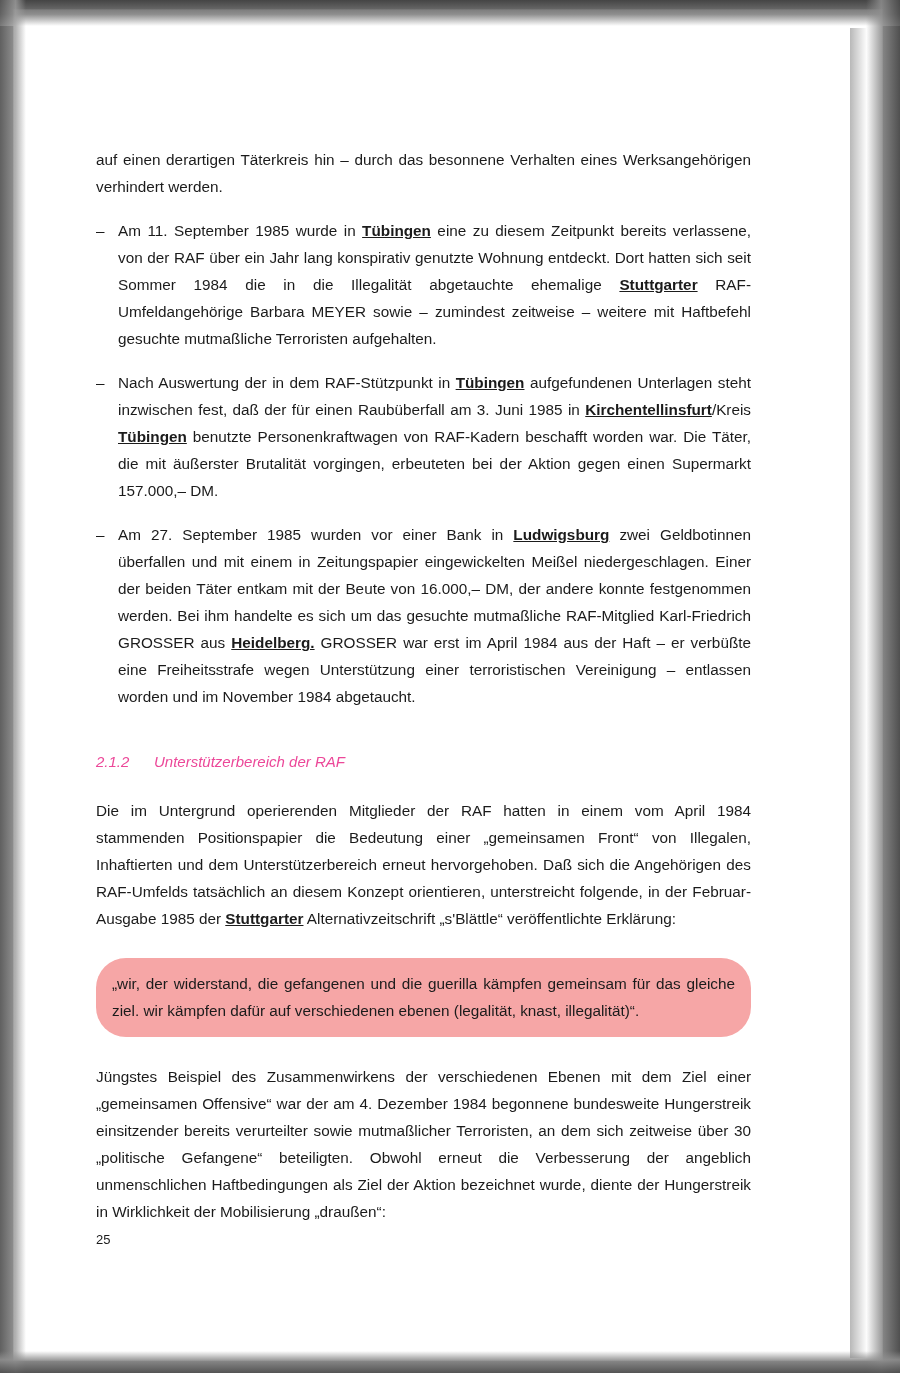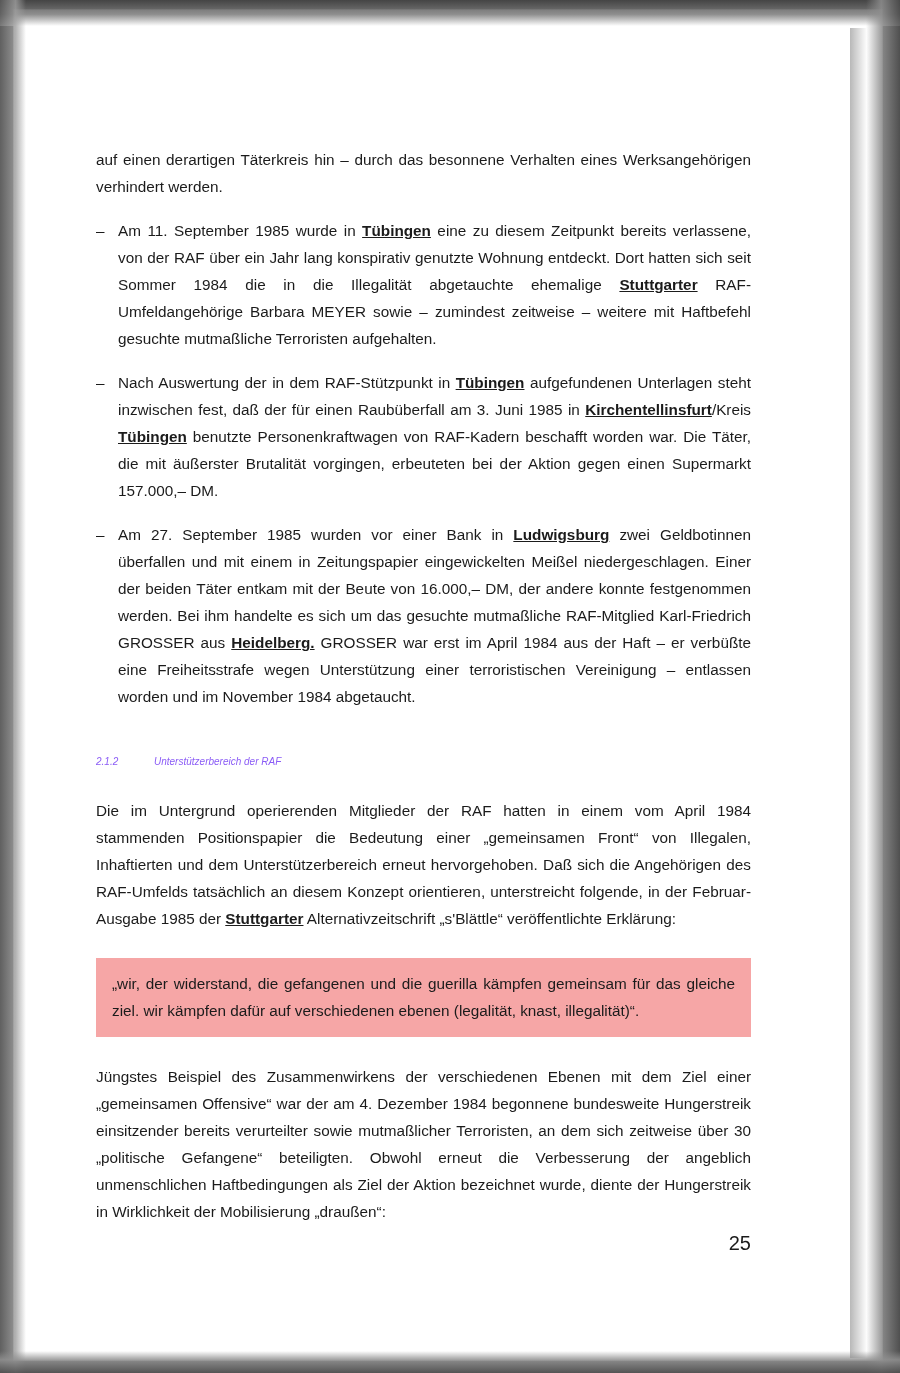--- a/index.html
+++ b/index.html
@@ -112,53 +112,54 @@
   .bullet-body {
     flex: 1 1 auto;
   }
 
   b, .b {
     font-weight: bold;
     text-decoration: underline;
   }
 
   h2.section-heading {
-    font-size: 10px;
+    font-size: 15px;
     line-height: 27px;
     font-style: italic;
     font-weight: normal;
-    color: #8b5cf6;
+    color: #ec4899;
     margin: 38px 0 22px 0;
   }
   h2.section-heading .sec-num {
     display: inline-block;
     width: 58px;
     font-style: italic;
   }
 
   .quote-box {
     margin: 26px 0 26px 0;
     background: #f6a6a6;
     padding: 12px 16px 13px 16px;
+    border-radius: 30px;
   }
   .quote-box p {
     margin: 0;
     font-size: 15.3px;
     line-height: 27px;
     color: #1b1b1b;
     text-align: justify;
   }
 
   .page-number {
     position: absolute;
     left: 82px;
     top: 1222px;
     width: 655px;
-    text-align: right;
-    font-size: 20px;
+    text-align: left;
+    font-size: 13px;
     color: #1b1b1b;
   }
 </style>
 </head>
 <body>
 
 <div class="scan-bg"></div>
 
 <div class="page-sheet">
 

